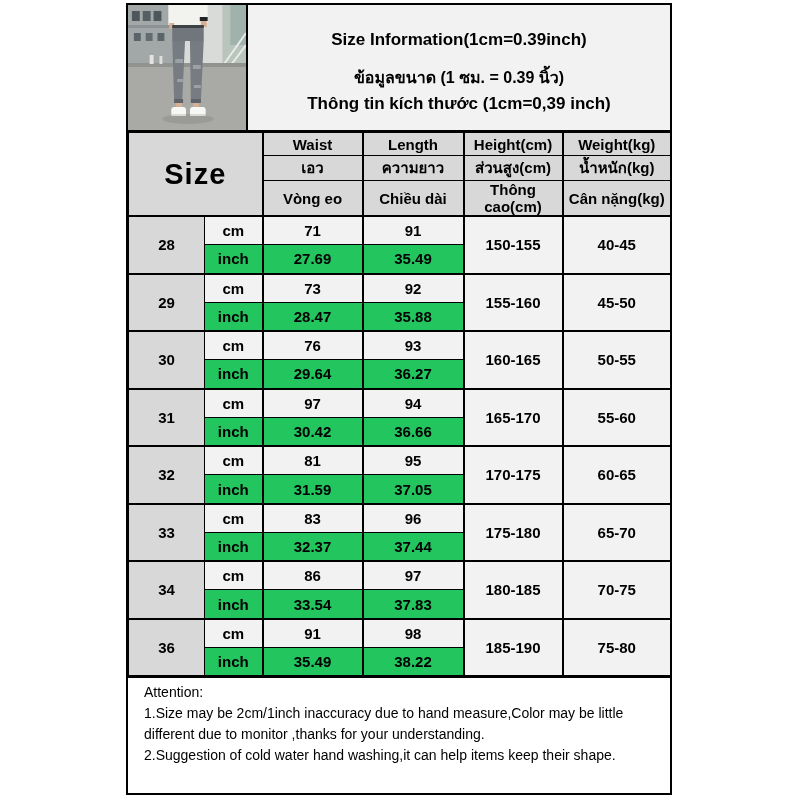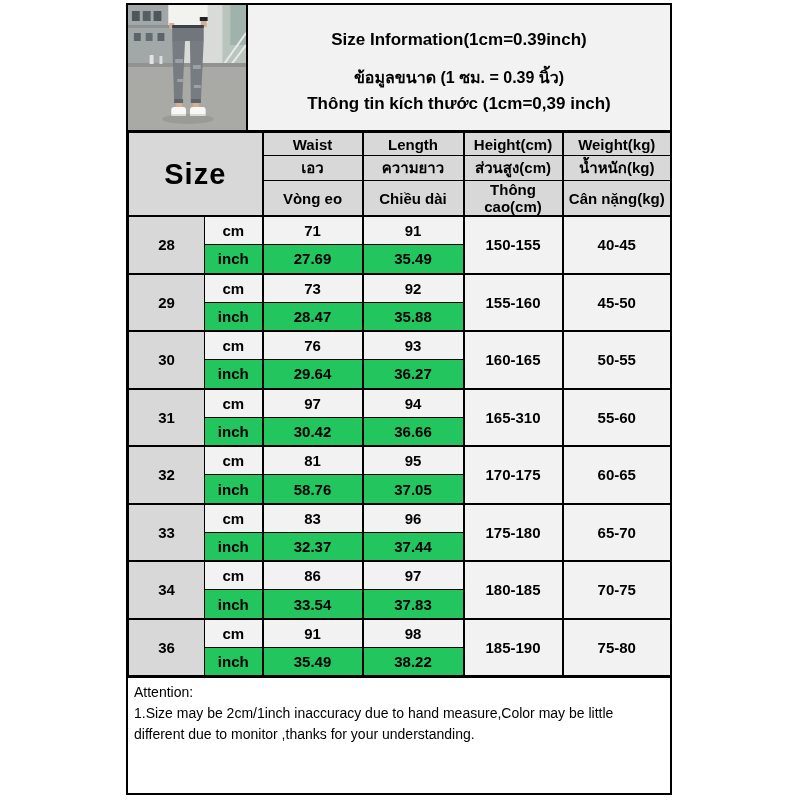--- a/index.html
+++ b/index.html
@@ -31,21 +31,21 @@
   .hdr .size-head { background: #d8d8d8; font-size: 29px; letter-spacing: 1px; }
   .hdr.last th { border-bottom-width: 2px; }
   .row-cm td { border-top-width: 2px; }
   .row-inch td { border-top-width: 1px; }
   td.c-size { background: #d8d8d8; }
   td.bg-light { background: #f2f2f2; }
   td.bg-white { background: #22c55e; }
 
   
   .attention { flex: 0 0 117px; border-top: 2px solid #000; background: #fff;
-    padding: 4px 6px; font-size: 14px; line-height: 21px; font-weight: normal; text-align: left; }
+    padding: 4px 16px; font-size: 14px; line-height: 21px; font-weight: normal; text-align: left; }
 </style>
 </head>
 <body>
 
 <div class="page">
   <div class="sheet">
 
     <div class="top-section">
       <div class="photo-cell">
         <svg viewBox="0 0 120 125" preserveAspectRatio="none">
@@ -177,40 +177,40 @@
     <td class="bg-white">inch</td>
     <td class="bg-white bl2">29.64</td>
     <td class="bg-white bl2">36.27</td>
   </tr>
 
   <tr class="row-cm">
     <td class="c-size" rowspan="2">31</td>
     <td class="bg-light">cm</td>
     <td class="bg-light bl2">97</td>
     <td class="bg-light bl2">94</td>
-    <td class="bg-light bl2" rowspan="2">165-310</td>
+    <td class="bg-light bl2" rowspan="2">165-170</td>
     <td class="bg-light bl2" rowspan="2">55-60</td>
   </tr>
   <tr class="row-inch">
     <td class="bg-white">inch</td>
     <td class="bg-white bl2">30.42</td>
     <td class="bg-white bl2">36.66</td>
   </tr>
 
   <tr class="row-cm">
     <td class="c-size" rowspan="2">32</td>
     <td class="bg-light">cm</td>
     <td class="bg-light bl2">81</td>
     <td class="bg-light bl2">95</td>
     <td class="bg-light bl2" rowspan="2">170-175</td>
     <td class="bg-light bl2" rowspan="2">60-65</td>
   </tr>
   <tr class="row-inch">
     <td class="bg-white">inch</td>
-    <td class="bg-white bl2">58.76</td>
+    <td class="bg-white bl2">31.59</td>
     <td class="bg-white bl2">37.05</td>
   </tr>
 
   <tr class="row-cm">
     <td class="c-size" rowspan="2">33</td>
     <td class="bg-light">cm</td>
     <td class="bg-light bl2">83</td>
     <td class="bg-light bl2">96</td>
     <td class="bg-light bl2" rowspan="2">175-180</td>
     <td class="bg-light bl2" rowspan="2">65-70</td>
@@ -248,16 +248,17 @@
     <td class="bg-white bl2">35.49</td>
     <td class="bg-white bl2">38.22</td>
   </tr>
 </tbody>
       </table>
     </div>
 
     <div class="attention">
       <div>Attention:</div>
       <div>1.Size may be 2cm/1inch inaccuracy due to hand measure,Color may be little different due to monitor ,thanks for your understanding.</div>
+      <div>2.Suggestion of cold water hand washing,it can help items keep their shape.</div>
     </div>
 
   </div>
 </div>
 
 </body></html>

